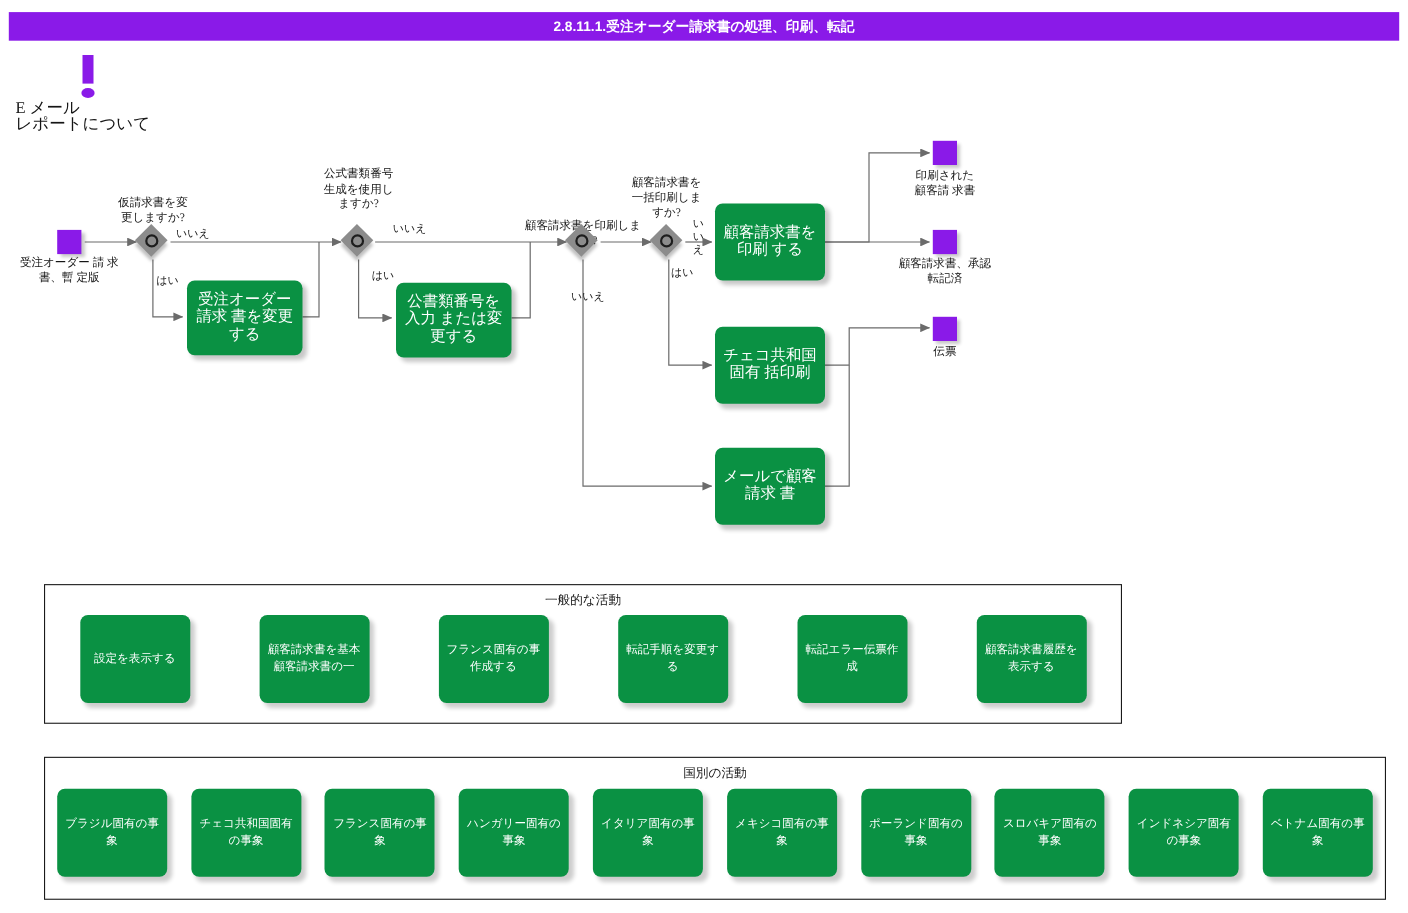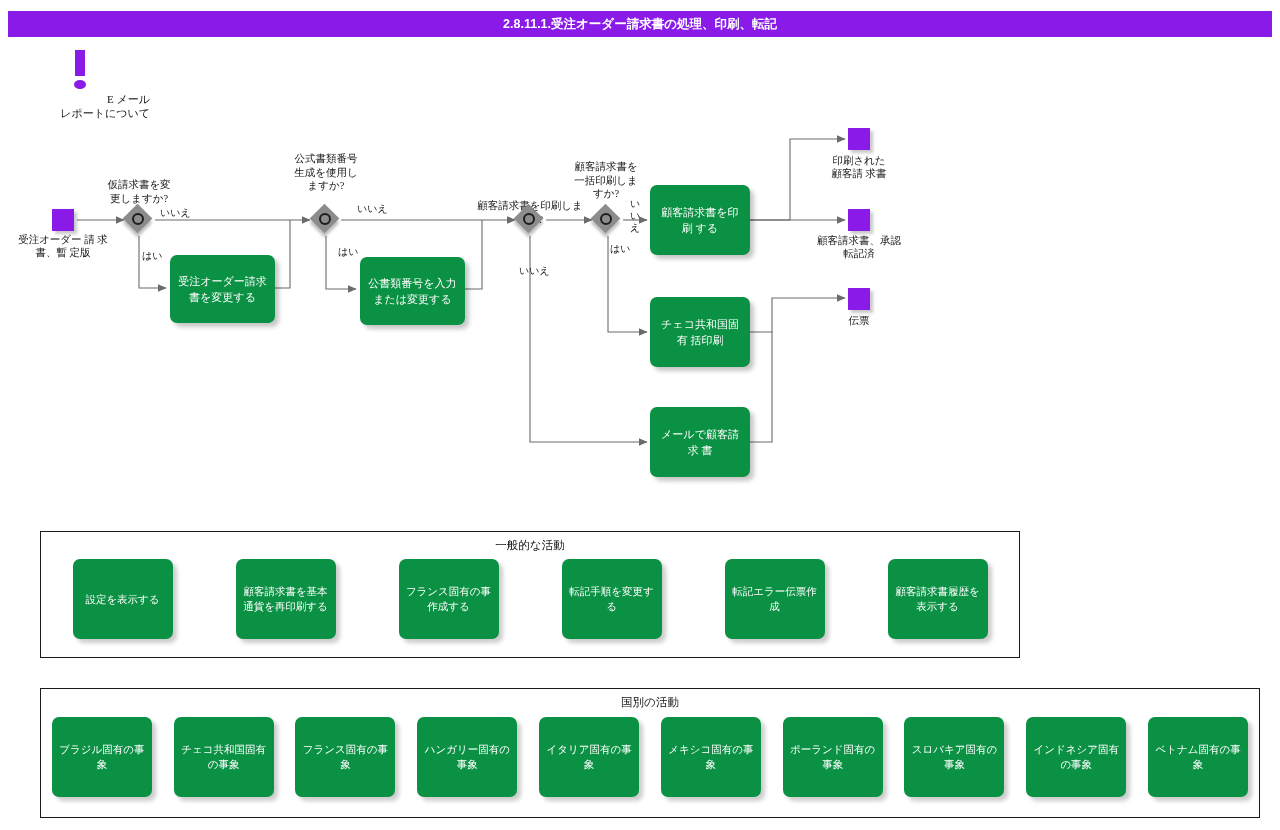--- a/index.html
+++ b/index.html
@@ -65,21 +65,21 @@
   .task {
     position: absolute;
     background: #0a9143;
     border-radius: 7px;
     box-shadow: 4px 4px 4px rgba(0,0,0,0.22);
     display: flex;
     align-items: center;
     justify-content: center;
     text-align: center;
     color: #ffffff;
-    font-size: 11px;
+    font-size: 14px;
     line-height: 16px;
     padding: 4px 6px;
     box-sizing: border-box;
   }
 
   
   .gateway {
     position: absolute;
     width: 30px;
     height: 30px;
@@ -142,22 +142,22 @@
     width: 12px;
     height: 9px;
     border-radius: 50%;
     background: #8a1ae8;
   }
   #note-label {
     position: absolute;
     left: 14px;
     top: 92px;
     width: 136px;
-    text-align: right;
-    font-size: 11px;
+    text-align: left;
+    font-size: 15px;
     line-height: 14px;
     color: #151515;
     white-space: pre-line;
   }
 
   
   .panel {
     position: absolute;
     border: 1.4px solid #1a1a1a;
     background: #ffffff;
@@ -335,21 +335,21 @@
 <div class="evt-label" style="left:799px; top:314px; width:120px;">伝票</div>
 
 <div class="panel" style="left:40px; top:531px; width:980px; height:127px;">
   <div class="panel-title">一般的な活動</div>
   <div class="panel-row" id="general-row" style="top:27px;">
       <div class="panel-task overflow" style="width: 100px;">
         <span style="white-space: pre-line;">設定を表示する</span>
       </div>
       <div class="panel-task" style="width: 100px;">
         <span style="white-space: pre-line;">顧客請求書を基本
-通貨を再印刷する</span>
+顧客請求書の一</span>
       </div>
       <div class="panel-task" style="width: 100px;">
         <span style="white-space: pre-line;">フランス固有の事
 作成する</span>
       </div>
       <div class="panel-task" style="width: 100px;">
         <span style="white-space: pre-line;">転記手順を変更す
 る</span>
       </div>
       <div class="panel-task" style="width: 100px;">

